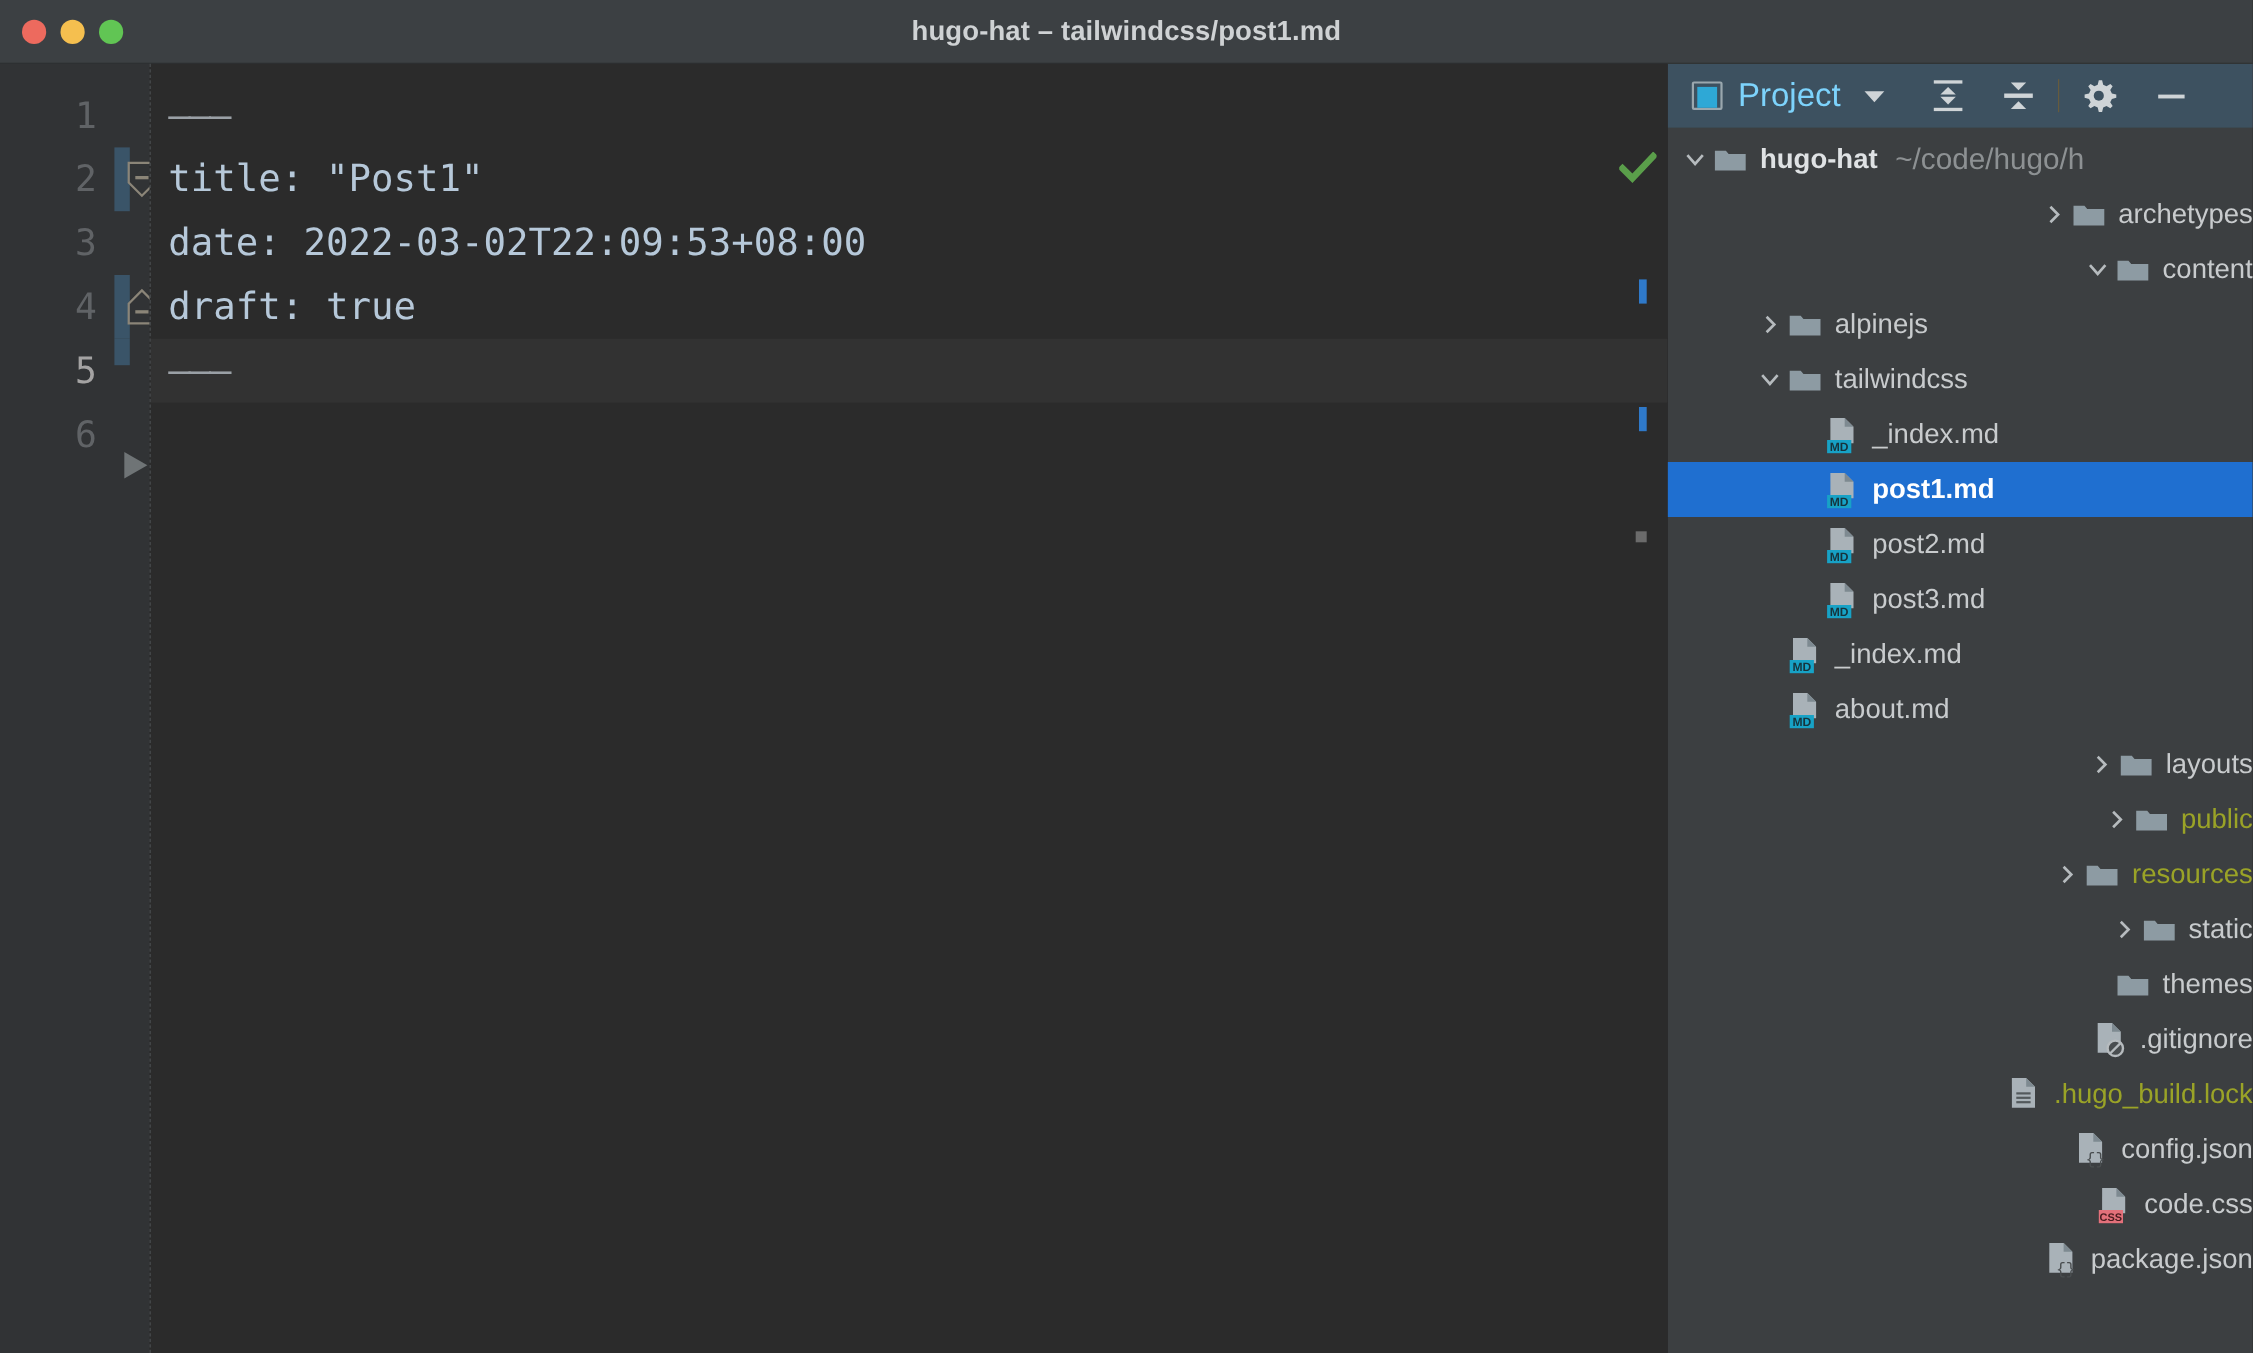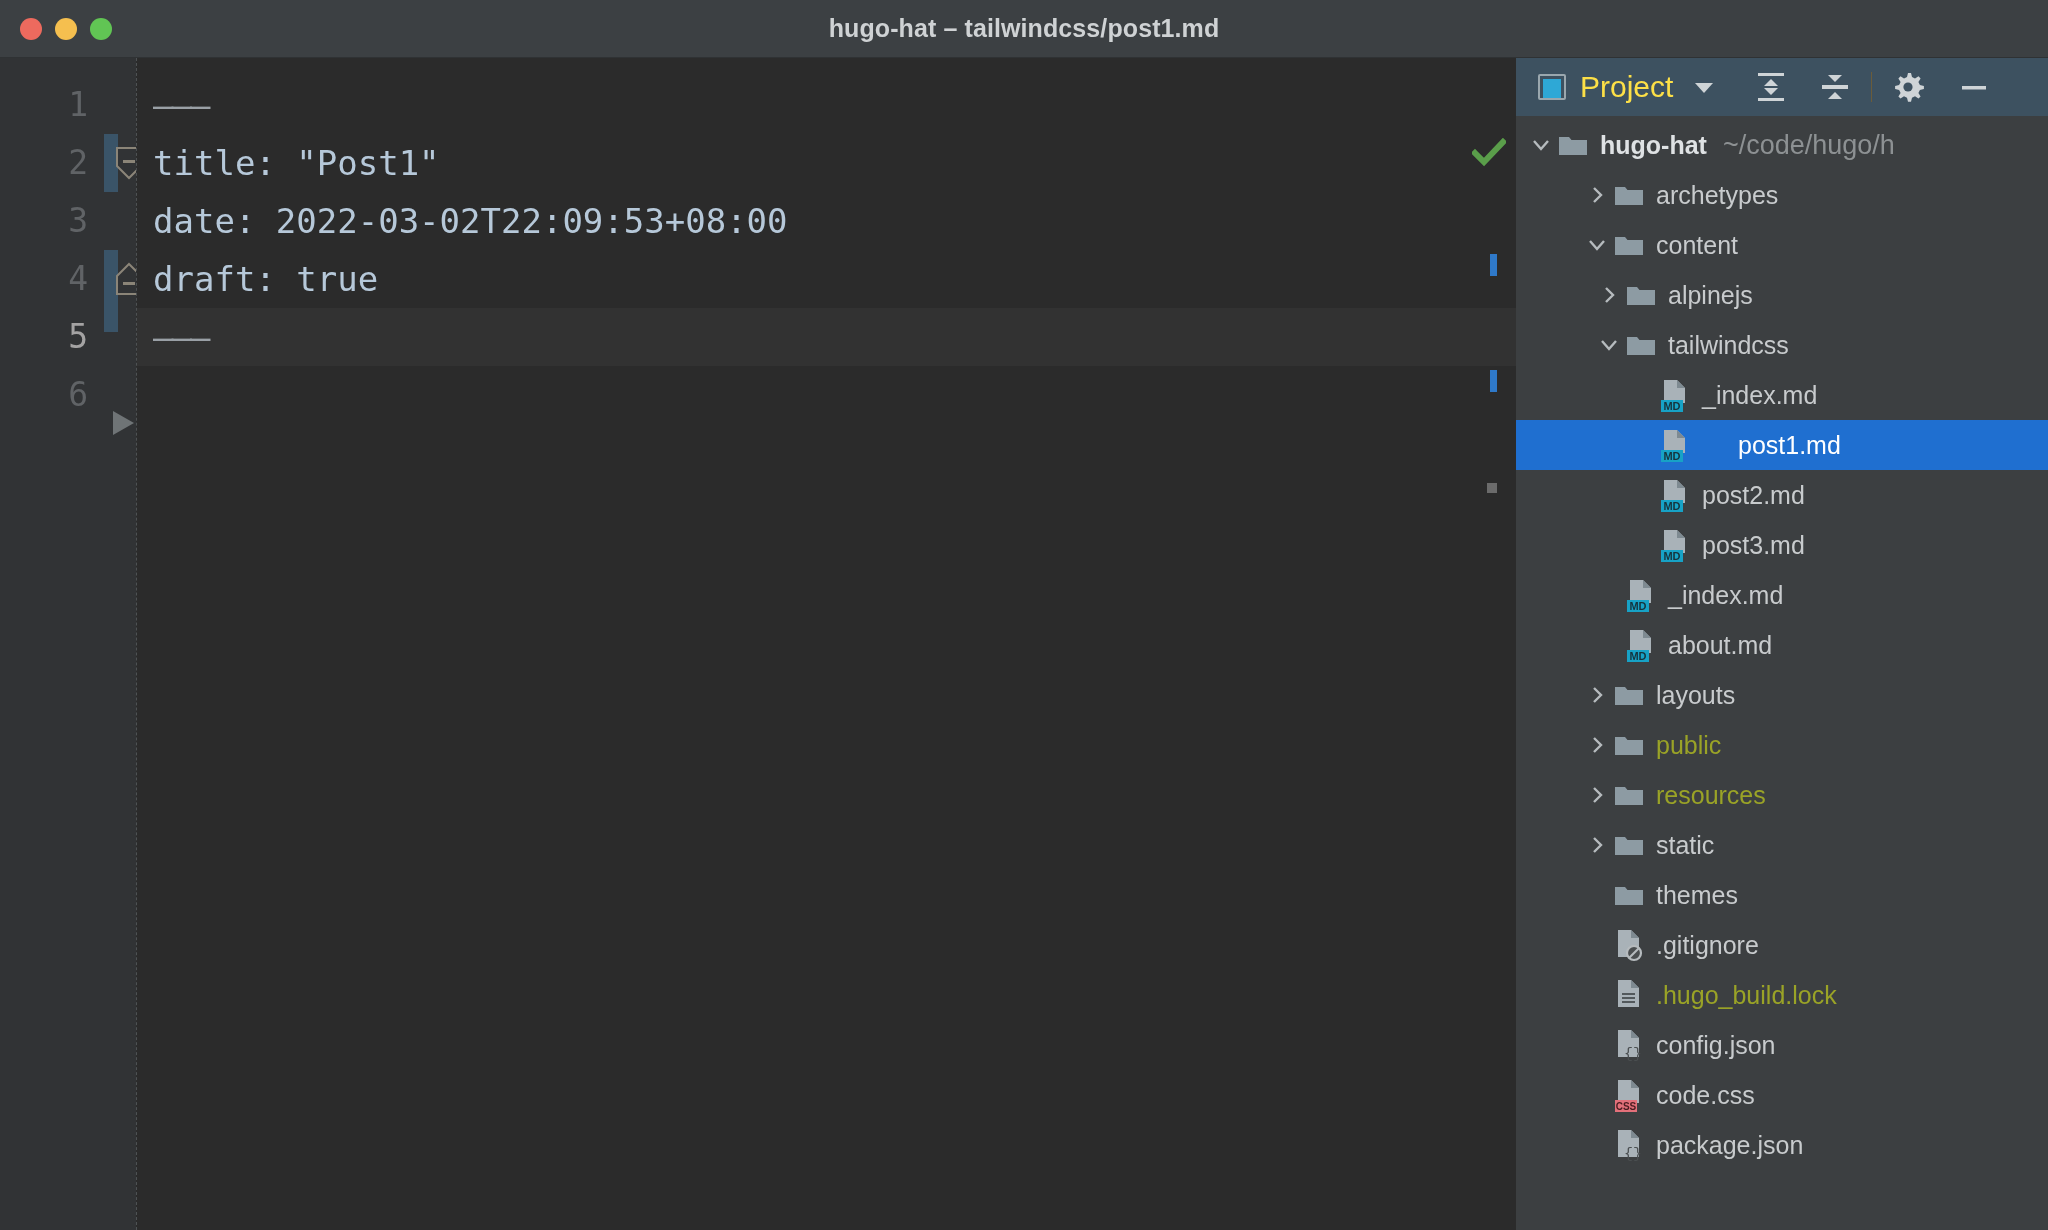--- a/index.html
+++ b/index.html
@@ -82,43 +82,43 @@
   .mk { position: absolute; right: 19px; width: 7px; height: 22px; background: #2f79c9; }
 
   
   #panel { flex: 1 1 auto; background: #3c3f41; display: flex; flex-direction: column; min-width: 0; }
   #panel-header {
     height: 58px; flex: 0 0 58px; background: #3d5160;
     display: flex; align-items: center; padding: 0 0 0 22px; gap: 0;
   }
   .proj-icon { width: 28px; height: 26px; border: 2px solid #9aa7ae; border-radius: 2px; position: relative; background:#3d5160; flex:0 0 auto; }
   .proj-icon i { position: absolute; inset: 3px 3px 0 3px; background: #2ea8d6; display: block; }
-  #panel-title { color: #fde047; font-size: 30px; margin-left: 14px; white-space: nowrap; }
+  #panel-title { color: #7dd3fc; font-size: 30px; margin-left: 14px; white-space: nowrap; }
   .hicon { display: flex; align-items: center; justify-content: center; flex: 0 0 auto; }
   .chev-dn { margin-left: 16px; }
   .sep { width: 1px; height: 30px; background: #6b5c3a; margin: 0 18px; flex: 0 0 auto; }
 
   #tree { flex: 1 1 auto; overflow: hidden; padding-top: 4px; }
   .row {
     height: 50px; display: flex; align-items: center;
     white-space: nowrap; position: relative;
   }
   .row.selected { background: #1f6fd0; }
   .row.hovered  { background: #4a4639; }
   .twisty { width: 34px; flex: 0 0 34px; display: flex; align-items: center; justify-content: center; }
   .folder-ico { width: 30px; height: 24px; flex: 0 0 30px; margin-right: 12px; }
   .file-ico { width: 30px; height: 32px; flex: 0 0 30px; margin-right: 12px; position: relative; }
   .label { font-size: 25px; color: #c8cbcd; }
   .label.root { font-weight: bold; color: #dfe2e4; }
   .label.olive { color: #9aa327; }
   .hint { font-size: 27px; color: #8d9193; margin-left: 16px; }
-  .selected .label { color: #ffffff; font-weight: normal; margin-left: 36px; }
+  .selected .label { color: #ffffff; font-weight: bold; }
 
   .ind0 { padding-left: 8px; }
-  .ind1 { padding-left: 64px; }
+  .ind1 { padding-left: 64px; justify-content: flex-end; }
   .ind2 { padding-left: 76px; text-align: right; }
   .ind3 { padding-left: 110px; }
 </style>
 </head>
 <body>
 
 <div id="window">
 
   <div id="titlebar">
     <div id="traffic">

